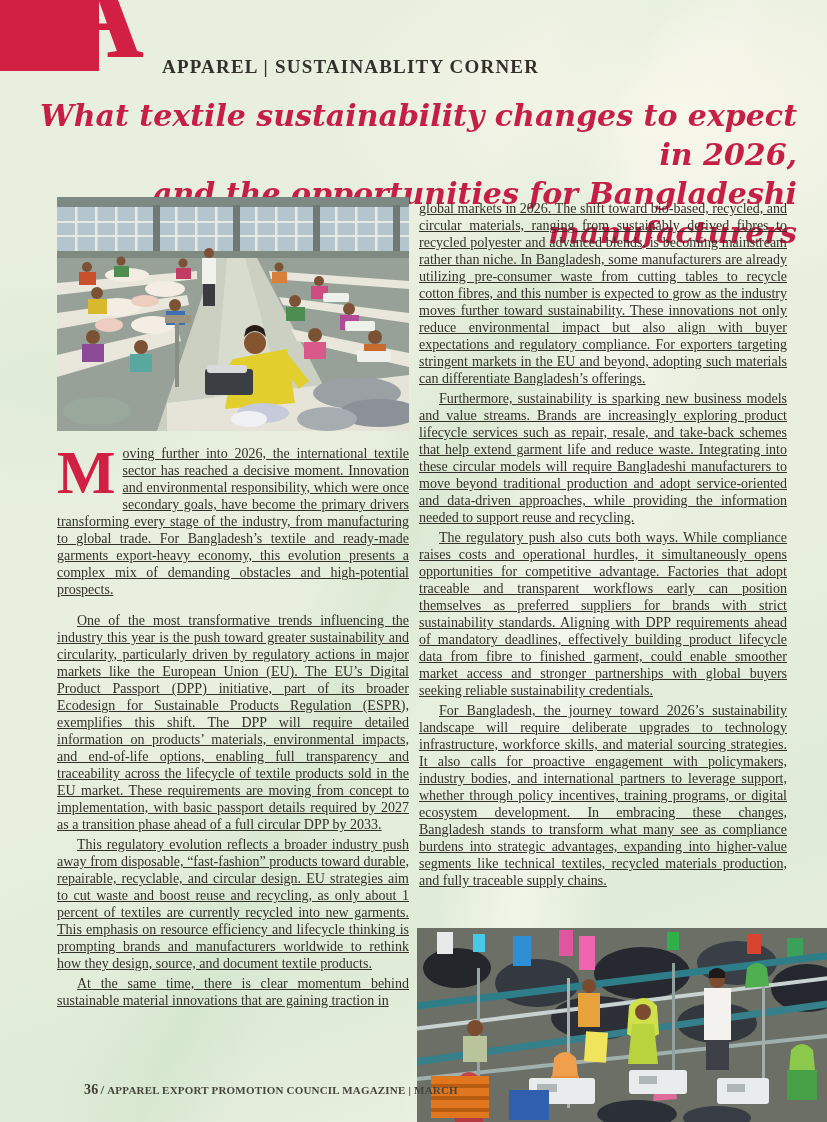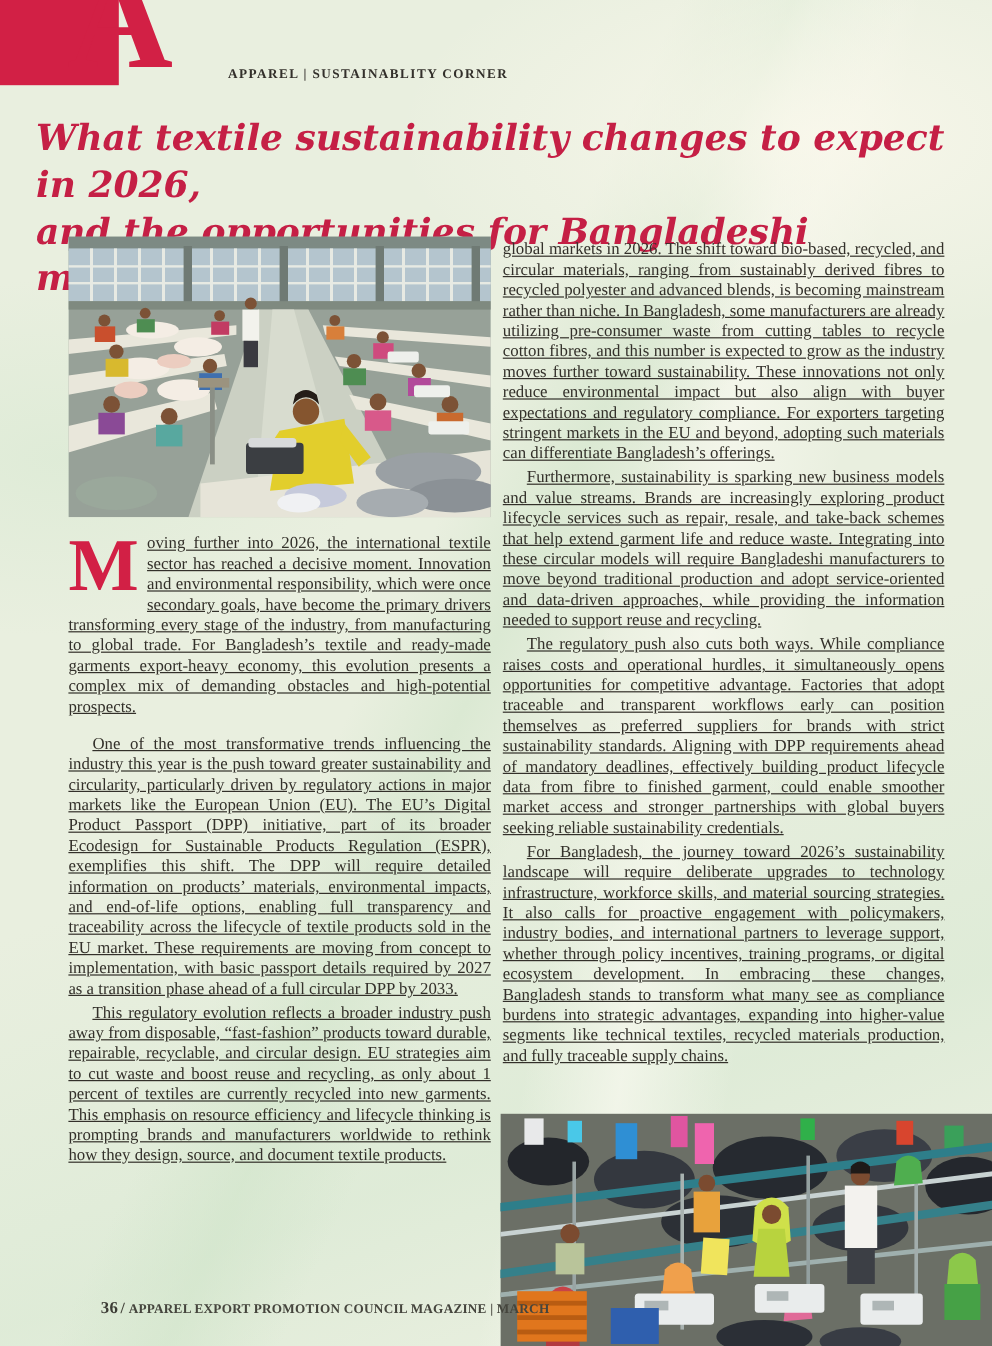--- a/index.html
+++ b/index.html
@@ -15,26 +15,25 @@
     font-family:"Liberation Serif", serif;
   }
   .logo-block{position:absolute;left:0;top:0;width:99px;height:71px;background:var(--accent,#d22045);}
   .logo-a{
     position:absolute;left:56px;top:-38px;width:110px;height:118px;overflow:visible;
     font-family:"Liberation Serif",serif;font-weight:bold;font-size:122px;line-height:108px;
     color:var(--accent,#d22045);
   }
   .section-label{
     position:absolute;left:162px;top:56px;
-    font-family:"Liberation Serif",serif;font-weight:600;font-size:11px;letter-spacing:1.2px;
+    font-family:"Liberation Serif",serif;font-weight:600;font-size:19px;letter-spacing:1.2px;
     color:#33302b;
-    margin-left:28px;
   }
   .article-title{
-    position:absolute;left:30px;top:96px;width:767px;margin:0;text-align:left;
+    position:absolute;left:30px;top:96px;width:767px;margin:0;text-align:right;
     font-family:"DejaVu Serif",serif;font-style:italic;font-weight:bold;
     font-size:30px;line-height:39px;color:var(--title-red,#c51f45);
   }
   .col{position:absolute;color:#33302a;font-size:14px;line-height:17px;text-align:justify;text-decoration:underline;}
   .col-left{left:57px;top:197px;width:352px;}
   .col-right{left:419px;top:200px;width:368px;}
   .col p{margin:0 0 3px 0;}
   .col p.indent{text-indent:20px;}
   .photo{margin:0;display:block;}
   .photo-top{width:352px;height:234px;margin-bottom:14px;}
@@ -169,20 +168,21 @@
         <ellipse cx="322" cy="216" rx="40" ry="14" fill="#8b9196"></ellipse>
         <ellipse cx="270" cy="222" rx="30" ry="12" fill="#a6acb0"></ellipse>
         <ellipse cx="40" cy="214" rx="34" ry="14" fill="#9aa89b"></ellipse>
         <rect x="118" y="120" width="4" height="70" fill="#8a8f86"></rect>
         <rect x="108" y="118" width="26" height="8" fill="#9b937f"></rect>
       </svg>
     </figure>
     <p><span class="dropcap">M</span><span>oving further into 2026, the international textile sector has reached a decisive moment. Innovation and environmental responsibility, which were once secondary goals, have become the primary drivers transforming every stage of the industry, from manufacturing to global trade. For Bangladesh’s textile and ready-made garments export-heavy economy, this evolution presents a complex mix of demanding obstacles and high-potential prospects.</span></p>
     <p class="indent" style="margin-top:14px;">One of the most transformative trends influencing the industry this year is the push toward greater sustainability and circularity, particularly driven by regulatory actions in major markets like the European Union (EU). The EU’s Digital Product Passport (DPP) initiative, part of its broader Ecodesign for Sustainable Products Regulation (ESPR), exemplifies this shift. The DPP will require detailed information on products’ materials, environmental impacts, and end-of-life options, enabling full transparency and traceability across the lifecycle of textile products sold in the EU market. These requirements are moving from concept to implementation, with basic passport details required by 2027 as a transition phase ahead of a full circular DPP by 2033.</p>
     <p class="indent">This regulatory evolution reflects a broader industry push away from disposable, “fast-fashion” products toward durable, repairable, recyclable, and circular design. EU strategies aim to cut waste and boost reuse and recycling, as only about 1 percent of textiles are currently recycled into new garments. This emphasis on resource efficiency and lifecycle thinking is prompting brands and manufacturers worldwide to rethink how they design, source, and document textile products.</p>
+    <p class="indent">At the same time, there is clear momentum behind sustainable material innovations that are gaining traction in</p>
   </div>
 
   <div class="col col-right">
     <p>global markets in 2026. The shift toward bio-based, recycled, and circular materials, ranging from sustainably derived fibres to recycled polyester and advanced blends, is becoming mainstream rather than niche. In Bangladesh, some manufacturers are already utilizing pre-consumer waste from cutting tables to recycle cotton fibres, and this number is expected to grow as the industry moves further toward sustainability. These innovations not only reduce environmental impact but also align with buyer expectations and regulatory compliance. For exporters targeting stringent markets in the EU and beyond, adopting such materials can differentiate Bangladesh’s offerings.</p>
     <p class="indent">Furthermore, sustainability is sparking new business models and value streams. Brands are increasingly exploring product lifecycle services such as repair, resale, and take-back schemes that help extend garment life and reduce waste. Integrating into these circular models will require Bangladeshi manufacturers to move beyond traditional production and adopt service-oriented and data-driven approaches, while providing the information needed to support reuse and recycling.</p>
     <p class="indent">The regulatory push also cuts both ways. While compliance raises costs and operational hurdles, it simultaneously opens opportunities for competitive advantage. Factories that adopt traceable and transparent workflows early can position themselves as preferred suppliers for brands with strict sustainability standards. Aligning with DPP requirements ahead of mandatory deadlines, effectively building product lifecycle data from fibre to finished garment, could enable smoother market access and stronger partnerships with global buyers seeking reliable sustainability credentials.</p>
     <p class="indent">For Bangladesh, the journey toward 2026’s sustainability landscape will require deliberate upgrades to technology infrastructure, workforce skills, and material sourcing strategies. It also calls for proactive engagement with policymakers, industry bodies, and international partners to leverage support, whether through policy incentives, training programs, or digital ecosystem development. In embracing these changes, Bangladesh stands to transform what many see as compliance burdens into strategic advantages, expanding into higher-value segments like technical textiles, recycled materials production, and fully traceable supply chains.</p>
   </div>
 
   <figure class="photo photo-bottom">

